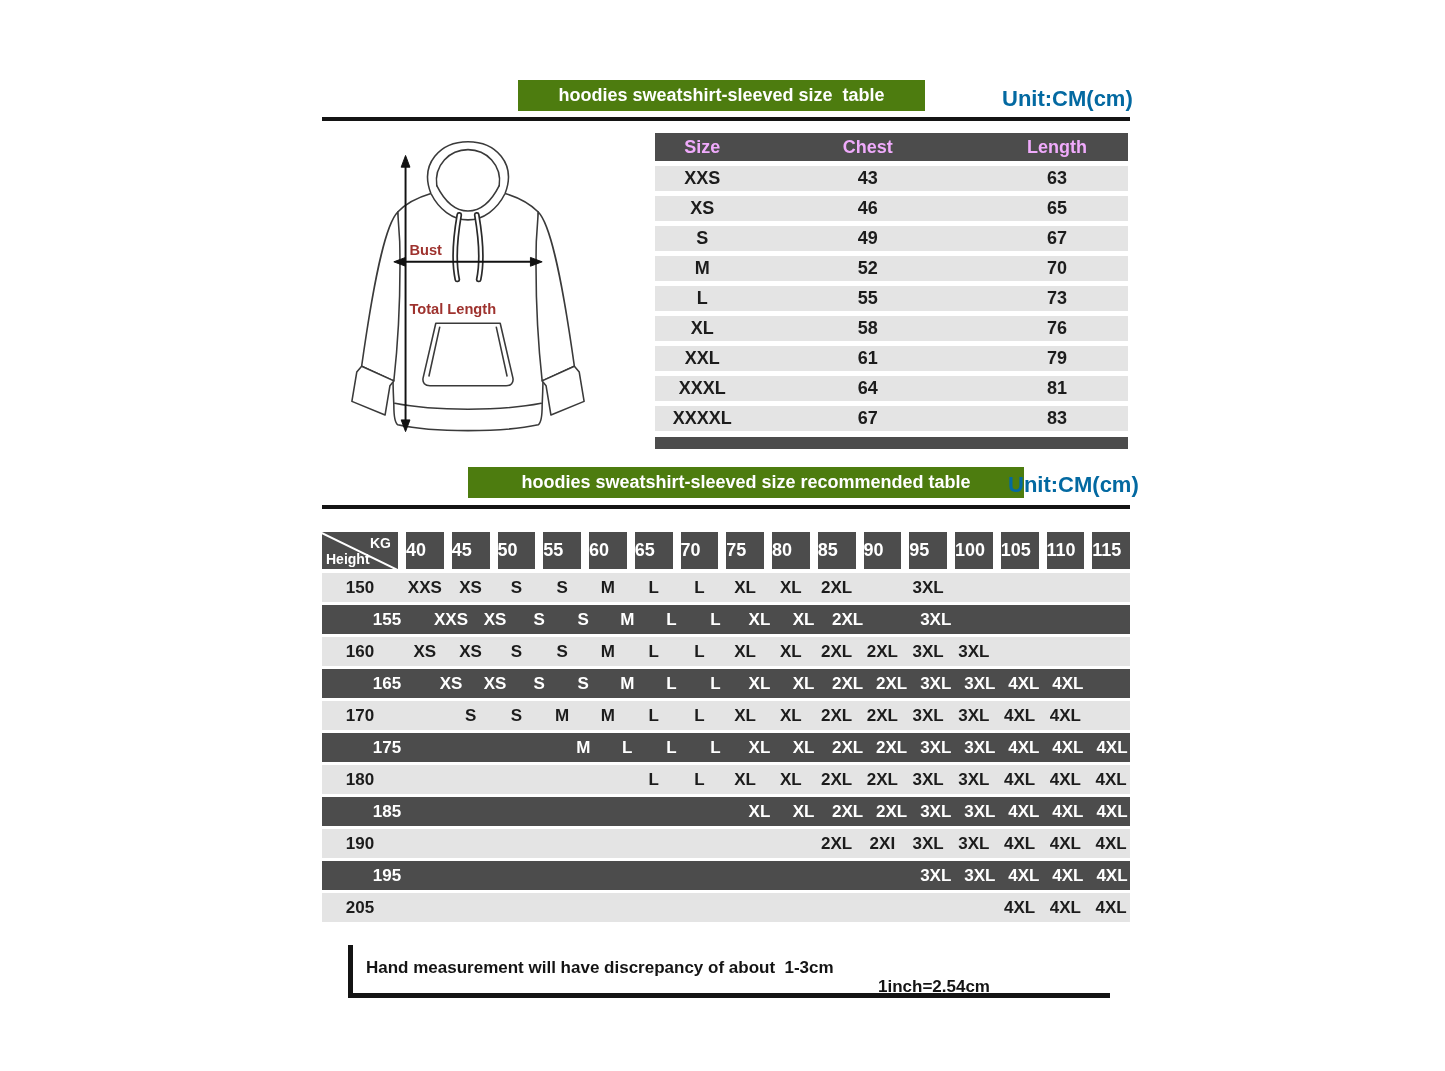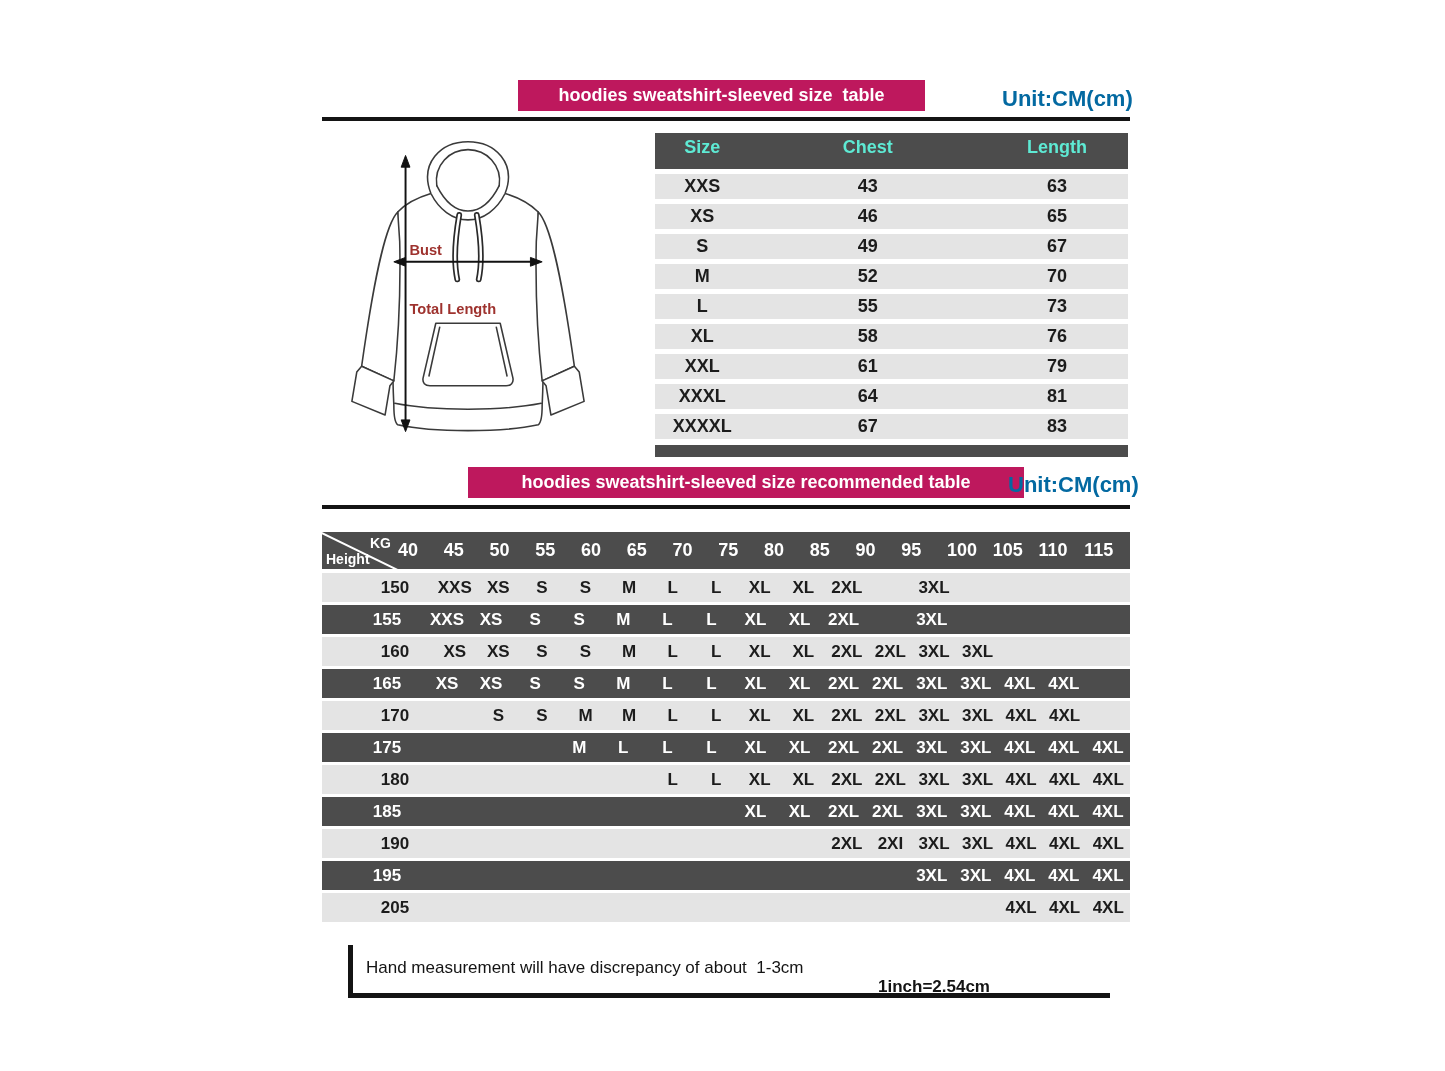--- a/index.html
+++ b/index.html
@@ -2,63 +2,63 @@
 <html><head>
 <meta charset="utf-8">
 <style>
   html,body{margin:0;padding:0;background:#ffffff;}
   .canvas{
     position:relative;width:1445px;height:1071px;background:#fff;
     font-family:"Liberation Sans",sans-serif;overflow:hidden;
   }
   
   .title-bar{
-    position:absolute;background:#be185d;color:#fff;
+    position:absolute;background:#4d7c0f;color:#fff;
     display:flex;align-items:center;justify-content:center;
     font-weight:bold;font-size:18px;
   }
   .title-bar span{white-space:pre;}
   .t1{left:518px;top:80px;width:407px;height:31px;}
   .t2{left:440px;top:467px;width:556px;height:31px;margin-left:28px;}
   .unit{position:absolute;font-weight:bold;font-size:22px;color:#0369a1;}
   .u1{left:1002px;top:86px;}
   .u2{left:1008px;top:472px;}
   .rule{position:absolute;background:#141414;height:4px;}
   .r1{left:322px;top:117px;width:808px;}
   .r2{left:322px;top:505px;width:808px;}
 
   
   .hoodie{position:absolute;left:326px;top:134px;width:284px;height:322px;}
   .svg-label{font-family:"Liberation Sans",sans-serif;font-weight:bold;font-size:15px;fill:#9e322e;}
 
   
   .size-table{position:absolute;left:655px;top:133px;width:473px;}
   .st-grid{display:grid;grid-template-columns:20% 50% 30%;}
-  .st-header{height:36px;line-height:28px;background:#4c4c4c;color:#5eead4;font-weight:bold;font-size:18px;}
+  .st-header{height:28px;line-height:28px;background:#4c4c4c;color:#f0abfc;font-weight:bold;font-size:18px;}
   .st-row{height:25px;line-height:25px;background:#e4e4e4;color:#1c1c1c;font-weight:bold;font-size:18px;margin-top:5px;}
   .st-cell{text-align:center;}
   .st-bottom{height:12px;background:#4c4c4c;margin-top:6px;}
 
   
   .rec-table{position:absolute;left:322px;top:532px;width:808px;}
-  .rt-grid{display:grid;grid-template-columns:76px repeat(16,1fr);column-gap:0;}
+  .rt-grid{display:grid;grid-template-columns:76px repeat(16,1fr);column-gap:8px;}
   .rt-header{height:37px;margin-bottom:4px;}
   .rt-wcell{background:#4c4c4c;color:#fff;font-weight:bold;font-size:18px;line-height:37px;}
   .rt-corner{background:#4c4c4c;position:relative;overflow:hidden;}
   .rt-corner .diag{position:absolute;left:0;top:0;width:88px;height:2px;background:#fff;transform-origin:0 0;transform:rotate(26deg);}
   .rt-corner .kg{position:absolute;top:3px;right:7px;color:#fff;font-weight:bold;font-size:14px;}
   .rt-corner .ht{position:absolute;bottom:2px;left:4px;color:#fff;font-weight:bold;font-size:14px;}
   .rt-row{height:29px;line-height:29px;margin-bottom:3px;font-weight:bold;font-size:17px;}
-  .rt-row.light{background:#e4e4e4;color:#1c1c1c;padding-left:35px;}
+  .rt-row.light{background:#e4e4e4;color:#1c1c1c;}
   .rt-row.dark{background:#4c4c4c;color:#fff;padding-left:27px;}
   .rt-cell,.rt-hcell{text-align:center;overflow:hidden;}
 
   
   .f-vbar{position:absolute;left:348px;top:945px;width:5px;height:48px;background:#141414;}
-  .f-note{position:absolute;left:366px;top:958px;font-weight:normal;font-size:17px;color:#141414;white-space:pre;}
+  .f-note{position:absolute;left:366px;top:958px;font-weight:bold;font-size:17px;color:#141414;white-space:pre;}
   .f-conv{position:absolute;left:878px;top:960px;font-weight:bold;font-size:17px;color:#141414;margin-top:17px;}
   .f-hbar{position:absolute;left:348px;top:993px;width:762px;height:5px;background:#141414;}
 </style>
 </head>
 <body>
 
 <div class="canvas">
 
   <div class="title-bar t1">
     <span>hoodies sweatshirt-sleeved size  table</span>

